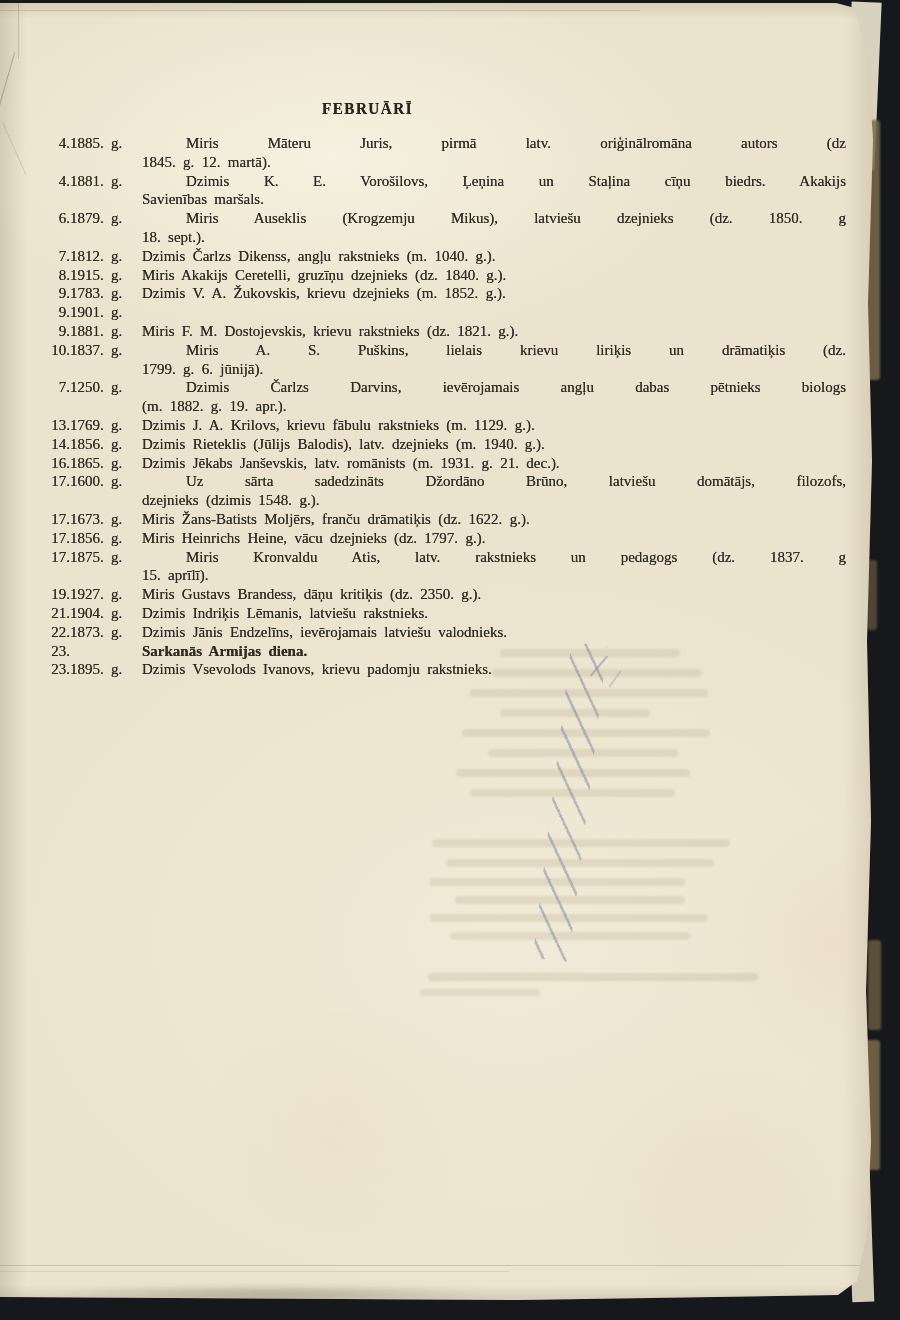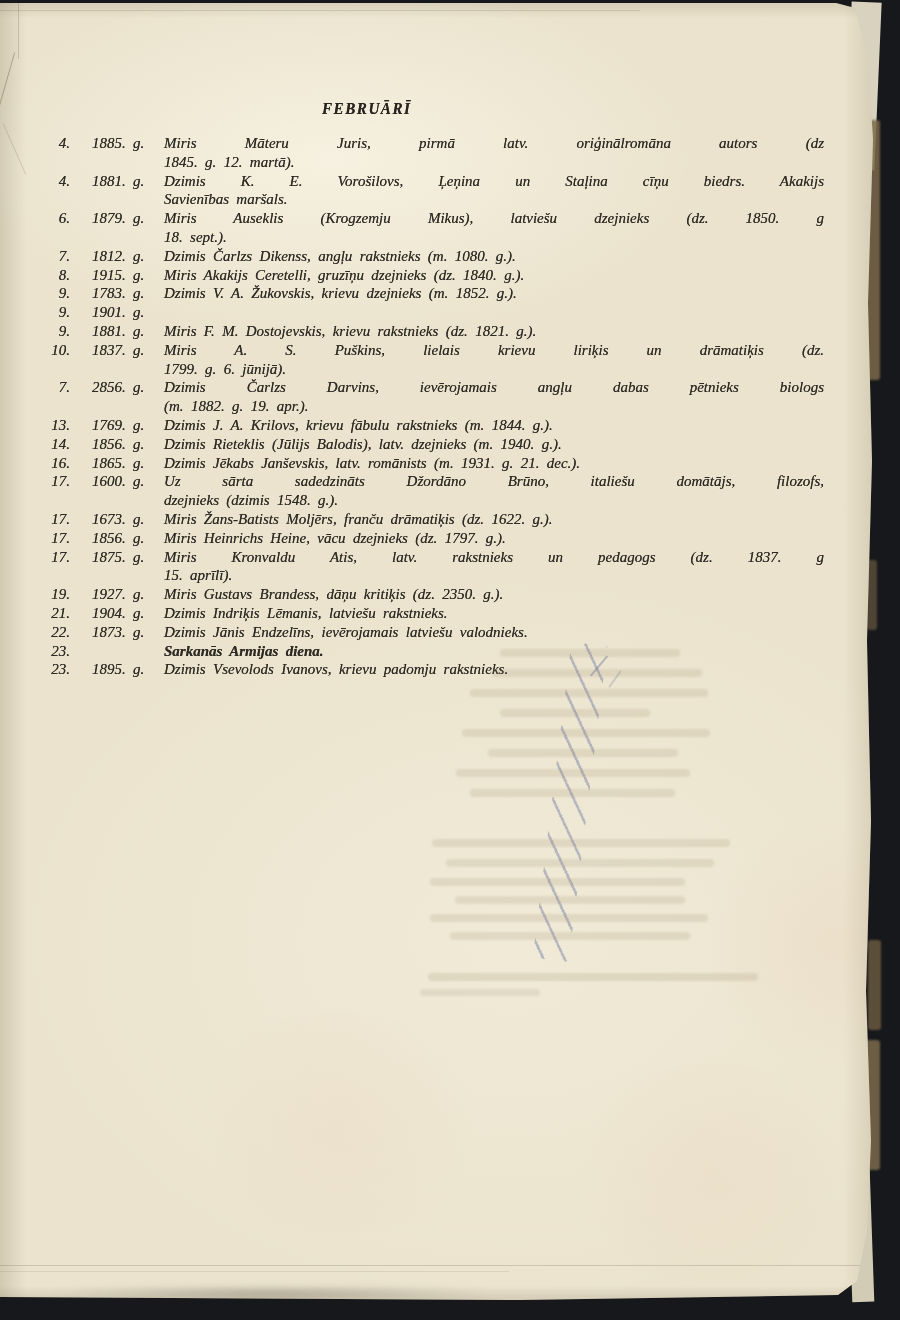--- a/index.html
+++ b/index.html
@@ -2,21 +2,21 @@
 <html><head>
 <meta charset="utf-8">
 <style>
   html, body {
     margin: 0; padding: 0;
     width: 900px; height: 1320px;
     overflow: hidden;
     background: #17181b;
     font-family: "Liberation Serif", "DejaVu Serif", serif;
   }
-  .scan { position: relative; width: 726px; height: 1320px; font-style: italic; }
+  .scan { position: relative; width: 726px; height: 1320px; }
 
   
   .underpage { position: absolute; background: #d8d2be; }
   .underpage.top-right   { left: 848px; top: 2px;   width: 30px; height: 168px; transform: rotate(2.5deg); }
   .underpage.bottom-right{ left: 850px; top: 1170px; width: 22px; height: 132px; transform: rotate(-2deg); background:#d2ccb7; }
 
   
   .deckle { position: absolute; border-radius: 3px; filter: blur(1px); }
   .deckle.d1 { left: 866px; top: 120px;  width: 14px; height: 260px; background: rgba(122,104,74,.85); }
   .deckle.d2 { left: 868px; top: 940px;  width: 13px; height: 90px;  background: rgba(110,94,66,.8); }
@@ -62,25 +62,25 @@
 
   
   .list {
     position: absolute; left: 0; top: 131px; width: 812px;
     color: #2e2b25; font-size: 15px; line-height: 18.8px;
     text-shadow: 0 0 .45px rgba(46,43,37,.85);
     word-spacing: .24em;
   }
   .row { display: flex; align-items: flex-start; }
   .cell-day { width: 70px; text-align: right; flex: none; }
-  .cell-year { width: 72px; margin-left: 22px; flex: none; }
+  .cell-year { width: 72px; margin-left: 0; flex: none; }
   .cell-text { width: 660px; flex: none; }
   .cell-text.bold { font-weight: bold; }
   .tline { width: 660px; }
-  .tline.just { text-align: justify; text-align-last: justify; }
+  .tline.just { text-align: justify; text-align-last: justify; margin-left: 44px; }
 
   
   .pencil {
     position: absolute; left: 552px; top: 640px; width: 36px; height: 318px;
     background: repeating-linear-gradient(58deg,
       rgba(0,0,0,0) 0 8px, rgba(96,110,158,.42) 8px 10.5px, rgba(0,0,0,0) 10.5px 19px);
     filter: blur(.4px); transform: rotate(7deg);
   }
   .pencil-stroke { position: absolute; width: 2px; background: rgba(96,110,158,.4); filter: blur(.4px); }
   .pencil-stroke.s1 { left: 598px; top: 650px; height: 26px; transform: rotate(40deg); }
@@ -158,21 +158,21 @@
     <div class="cell-year">1879. g.</div>
     <div class="cell-text">
             <div class="tline just">Miris Auseklis (Krogzemju Mikus), latviešu dzejnieks (dz. 1850. g</div>
             <div class="tline">18. sept.).</div>
           </div>
   </div>
         <div class="row">
     <div class="cell-day">7.</div>
     <div class="cell-year">1812. g.</div>
     <div class="cell-text">
-            <div class="tline">Dzimis Čarlzs Dikenss, angļu rakstnieks (m. 1080. g.).</div>
+            <div class="tline">Dzimis Čarlzs Dikenss, angļu rakstnieks (m. 1040. g.).</div>
           </div>
   </div>
         <div class="row">
     <div class="cell-day">8.</div>
     <div class="cell-year">1915. g.</div>
     <div class="cell-text">
             <div class="tline">Miris Akakijs Ceretelli, gruzīņu dzejnieks (dz. 1840. g.).</div>
           </div>
   </div>
         <div class="row">
@@ -196,52 +196,52 @@
         <div class="row">
     <div class="cell-day">10.</div>
     <div class="cell-year">1837. g.</div>
     <div class="cell-text">
             <div class="tline just">Miris A. S. Puškins, lielais krievu liriķis un drāmatiķis (dz.</div>
             <div class="tline">1799. g. 6. jūnijā).</div>
           </div>
   </div>
         <div class="row">
     <div class="cell-day">7.</div>
-    <div class="cell-year">2856. g.</div>
+    <div class="cell-year">1250. g.</div>
     <div class="cell-text">
             <div class="tline just">Dzimis Čarlzs Darvins, ievērojamais angļu dabas pētnieks biologs</div>
             <div class="tline">(m. 1882. g. 19. apr.).</div>
           </div>
   </div>
         <div class="row">
     <div class="cell-day">13.</div>
     <div class="cell-year">1769. g.</div>
     <div class="cell-text">
-            <div class="tline">Dzimis J. A. Krilovs, krievu fābulu rakstnieks (m. 1844. g.).</div>
+            <div class="tline">Dzimis J. A. Krilovs, krievu fābulu rakstnieks (m. 1129. g.).</div>
           </div>
   </div>
         <div class="row">
     <div class="cell-day">14.</div>
     <div class="cell-year">1856. g.</div>
     <div class="cell-text">
             <div class="tline">Dzimis Rieteklis (Jūlijs Balodis), latv. dzejnieks (m. 1940. g.).</div>
           </div>
   </div>
         <div class="row">
     <div class="cell-day">16.</div>
     <div class="cell-year">1865. g.</div>
     <div class="cell-text">
             <div class="tline">Dzimis Jēkabs Janševskis, latv. romānists (m. 1931. g. 21. dec.).</div>
           </div>
   </div>
         <div class="row">
     <div class="cell-day">17.</div>
     <div class="cell-year">1600. g.</div>
     <div class="cell-text">
-            <div class="tline just">Uz sārta sadedzināts Džordāno Brūno, italiešu domātājs, filozofs,</div>
+            <div class="tline just">Uz sārta sadedzināts Džordāno Brūno, latviešu domātājs, filozofs,</div>
             <div class="tline">dzejnieks (dzimis 1548. g.).</div>
           </div>
   </div>
         <div class="row">
     <div class="cell-day">17.</div>
     <div class="cell-year">1673. g.</div>
     <div class="cell-text">
             <div class="tline">Miris Žans-Batists Moljērs, franču drāmatiķis (dz. 1622. g.).</div>
           </div>
   </div>

